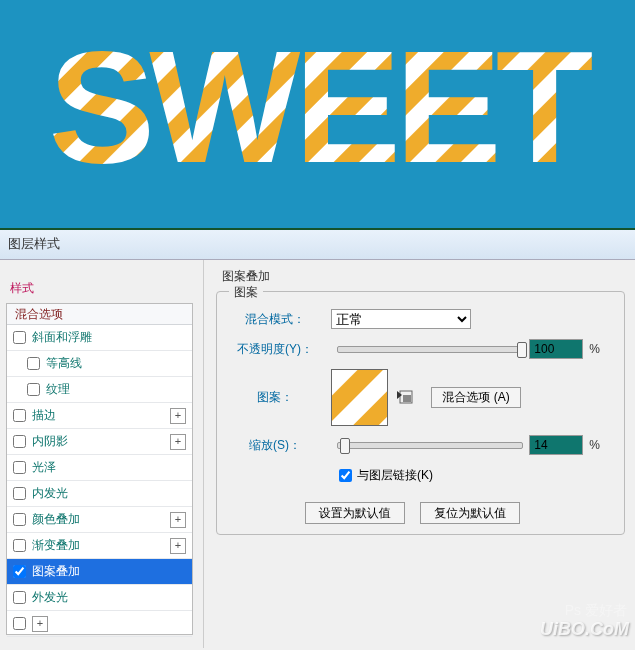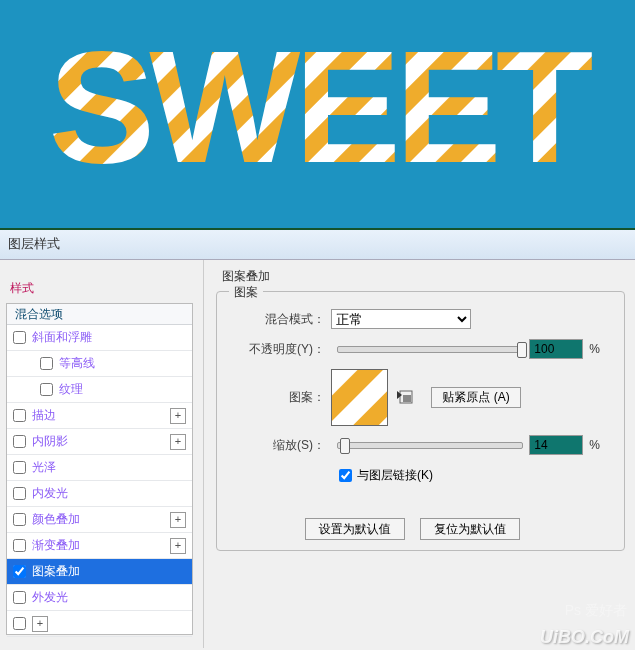--- a/index.html
+++ b/index.html
@@ -3,48 +3,48 @@
 <meta charset="utf-8">
 <style>
 html,body{margin:0;padding:0;width:635px;height:650px;font-family:"Microsoft YaHei","SimSun",sans-serif;font-size:12px;background:#f0f0f0;color:#000;overflow:hidden}
 .canvas{position:relative;width:100%;height:228px;background:#1d93c1;border-bottom:2px solid #14532d;overflow:hidden}
 .sweet{position:absolute;left:0px;top:12px;width:635px;height:200px}
 .titlebar{height:24px;background:linear-gradient(#e9f2fb,#d6e4f3);border-bottom:1px solid #aab;padding:5px 0 0 8px;font-size:13px;color:#333}
 .dialog{display:flex;height:388px;background:#f0f0f0}
 .left-pane{width:197px;border-right:1px solid #ccc;background:#f0f0f0;padding:8px 0 0 6px}
 .sec-title{font-size:12px;color:#be185d;margin:12px 0 6px 4px}
 .stylebox{border:1px solid #bbb;background:#fff;width:185px;height:330px;position:relative}
-.sb-head{background:#f7f8fa;border-bottom:1px solid #d3d6da;height:20px;line-height:20px;padding-left:8px;font-size:12px;color:#0c4a6e}
+.sb-head{background:#f7f8fa;border-bottom:1px solid #d3d6da;height:20px;line-height:20px;padding-left:8px;font-size:12px;color:#7f1d1d}
 .sitem{display:flex;align-items:center;height:25px;border-bottom:1px solid #e6e8eb;padding:0 6px 0 6px}
-.sitem.sub{padding-left:33px}
+.sitem.sub{padding-left:20px}
 .sitem input[type=checkbox]{margin:0 6px 0 0}
-.sitem .lbl{flex:1;color:#8b5cf6}
+.sitem .lbl{flex:1;color:#0f766e}
 .sitem .plus{width:14px;height:14px;border:1px solid #999;background:#fff;display:flex;align-items:center;justify-content:center;font-size:11px;color:#555;line-height:1}
 .sitem.selected{background:#1e6fe0;color:#fff}
 .sitem.selected .lbl{color:#fff}
 .right-pane{flex:1;padding:8px 10px 0 12px;position:relative}
 .group-title{font-size:12px;color:#333;margin:0 0 6px 6px}
 .fieldset{border:1px solid #bbb;border-radius:4px;padding:12px 24px 10px 8px;position:relative}
 .legend{position:absolute;top:-8px;left:12px;background:#f0f0f0;padding:0 5px;font-size:12px;color:#333}
 .row{display:flex;align-items:center;height:30px}
-.row .rlabel{width:100px;text-align:right;padding-right:6px;color:#404040}
+.row .rlabel{width:100px;text-align:center;padding-right:6px;color:#0369a1}
 .row select{width:140px;height:20px;border:1px solid #999;background:#fff}
 .slider{height:5px;background:#ddd;border:1px solid #999;border-radius:2px;position:relative;flex:1;margin:0 6px}
 .thumb{position:absolute;top:-5px;width:8px;height:14px;background:#f5f5f5;border:1px solid #666;border-radius:2px}
 .numbox{width:44px;height:18px;border:1px solid #999;background:#0f766e;text-align:left;padding:0 4px;line-height:18px}
 .pct{margin-left:6px;color:#333}
 .swatch{width:55px;height:55px;border:1px solid #666;background:#fff;position:relative;overflow:hidden}
 .swtri{position:absolute;right:-14px;top:22px;width:0;height:0;border-left:5px solid #333;border-top:4px solid transparent;border-bottom:4px solid transparent}
 .snapbtn{width:90px;height:21px;border:1px solid #999;background:#f4f4f4;margin-left:18px;font-size:12px}
 .snapicon{width:15px;height:15px;margin-left:10px;display:flex;align-items:center;justify-content:center}
 .chk-row{margin-left:110px}
 .chk-row input{margin-right:5px;vertical-align:middle}
-.btnrow{text-align:center;margin-top:28px}
+.btnrow{text-align:center;margin-top:12px}
 .btn{width:100px;height:22px;border:1px solid #999;background:#f4f4f4;font-size:12px;margin:0 6px}
-.watermark{position:absolute;right:6px;bottom:0;font-size:18px;font-weight:bold;font-style:italic;color:rgba(255,255,255,.8);text-shadow:1px 1px 2px rgba(0,0,0,.3);pointer-events:none}
+.watermark{position:absolute;right:6px;bottom:8px;font-size:18px;font-weight:bold;font-style:italic;color:rgba(255,255,255,.8);text-shadow:1px 1px 2px rgba(0,0,0,.3);pointer-events:none}
 .wm2{position:absolute;right:8px;bottom:28px;font-size:14px;color:rgba(255,255,255,.35);pointer-events:none}
 </style>
 </head>
 <body>
 
 <div class="canvas">
   <svg class="sweet" viewBox="0 0 635 200">
     <defs>
       <pattern id="stripes" patternUnits="userSpaceOnUse" width="36" height="36" patternTransform="rotate(45)">
         <rect width="36" height="36" fill="#efac2c"></rect>
@@ -153,21 +153,21 @@
               </svg>
           </div>
           <div class="swtri"></div>
         </div>
         <div class="snapicon">
           <svg width="14" height="14">
               <rect x="1" y="1" width="12" height="12" fill="none" stroke="#666"></rect>
               <rect x="4" y="5" width="8" height="7" fill="#888"></rect>
             </svg>
         </div>
-        <button class="snapbtn">贴紧原点 (A)</button>
+        <button class="snapbtn">混合选项 (A)</button>
       </div>
 
       <div class="row">
         <div class="rlabel">缩放(S)：</div>
         <div class="slider">
             <div class="thumb" style="left:2px"></div>
           </div>
         <div class="numbox">14</div>
         <div class="pct">%</div>
       </div>

